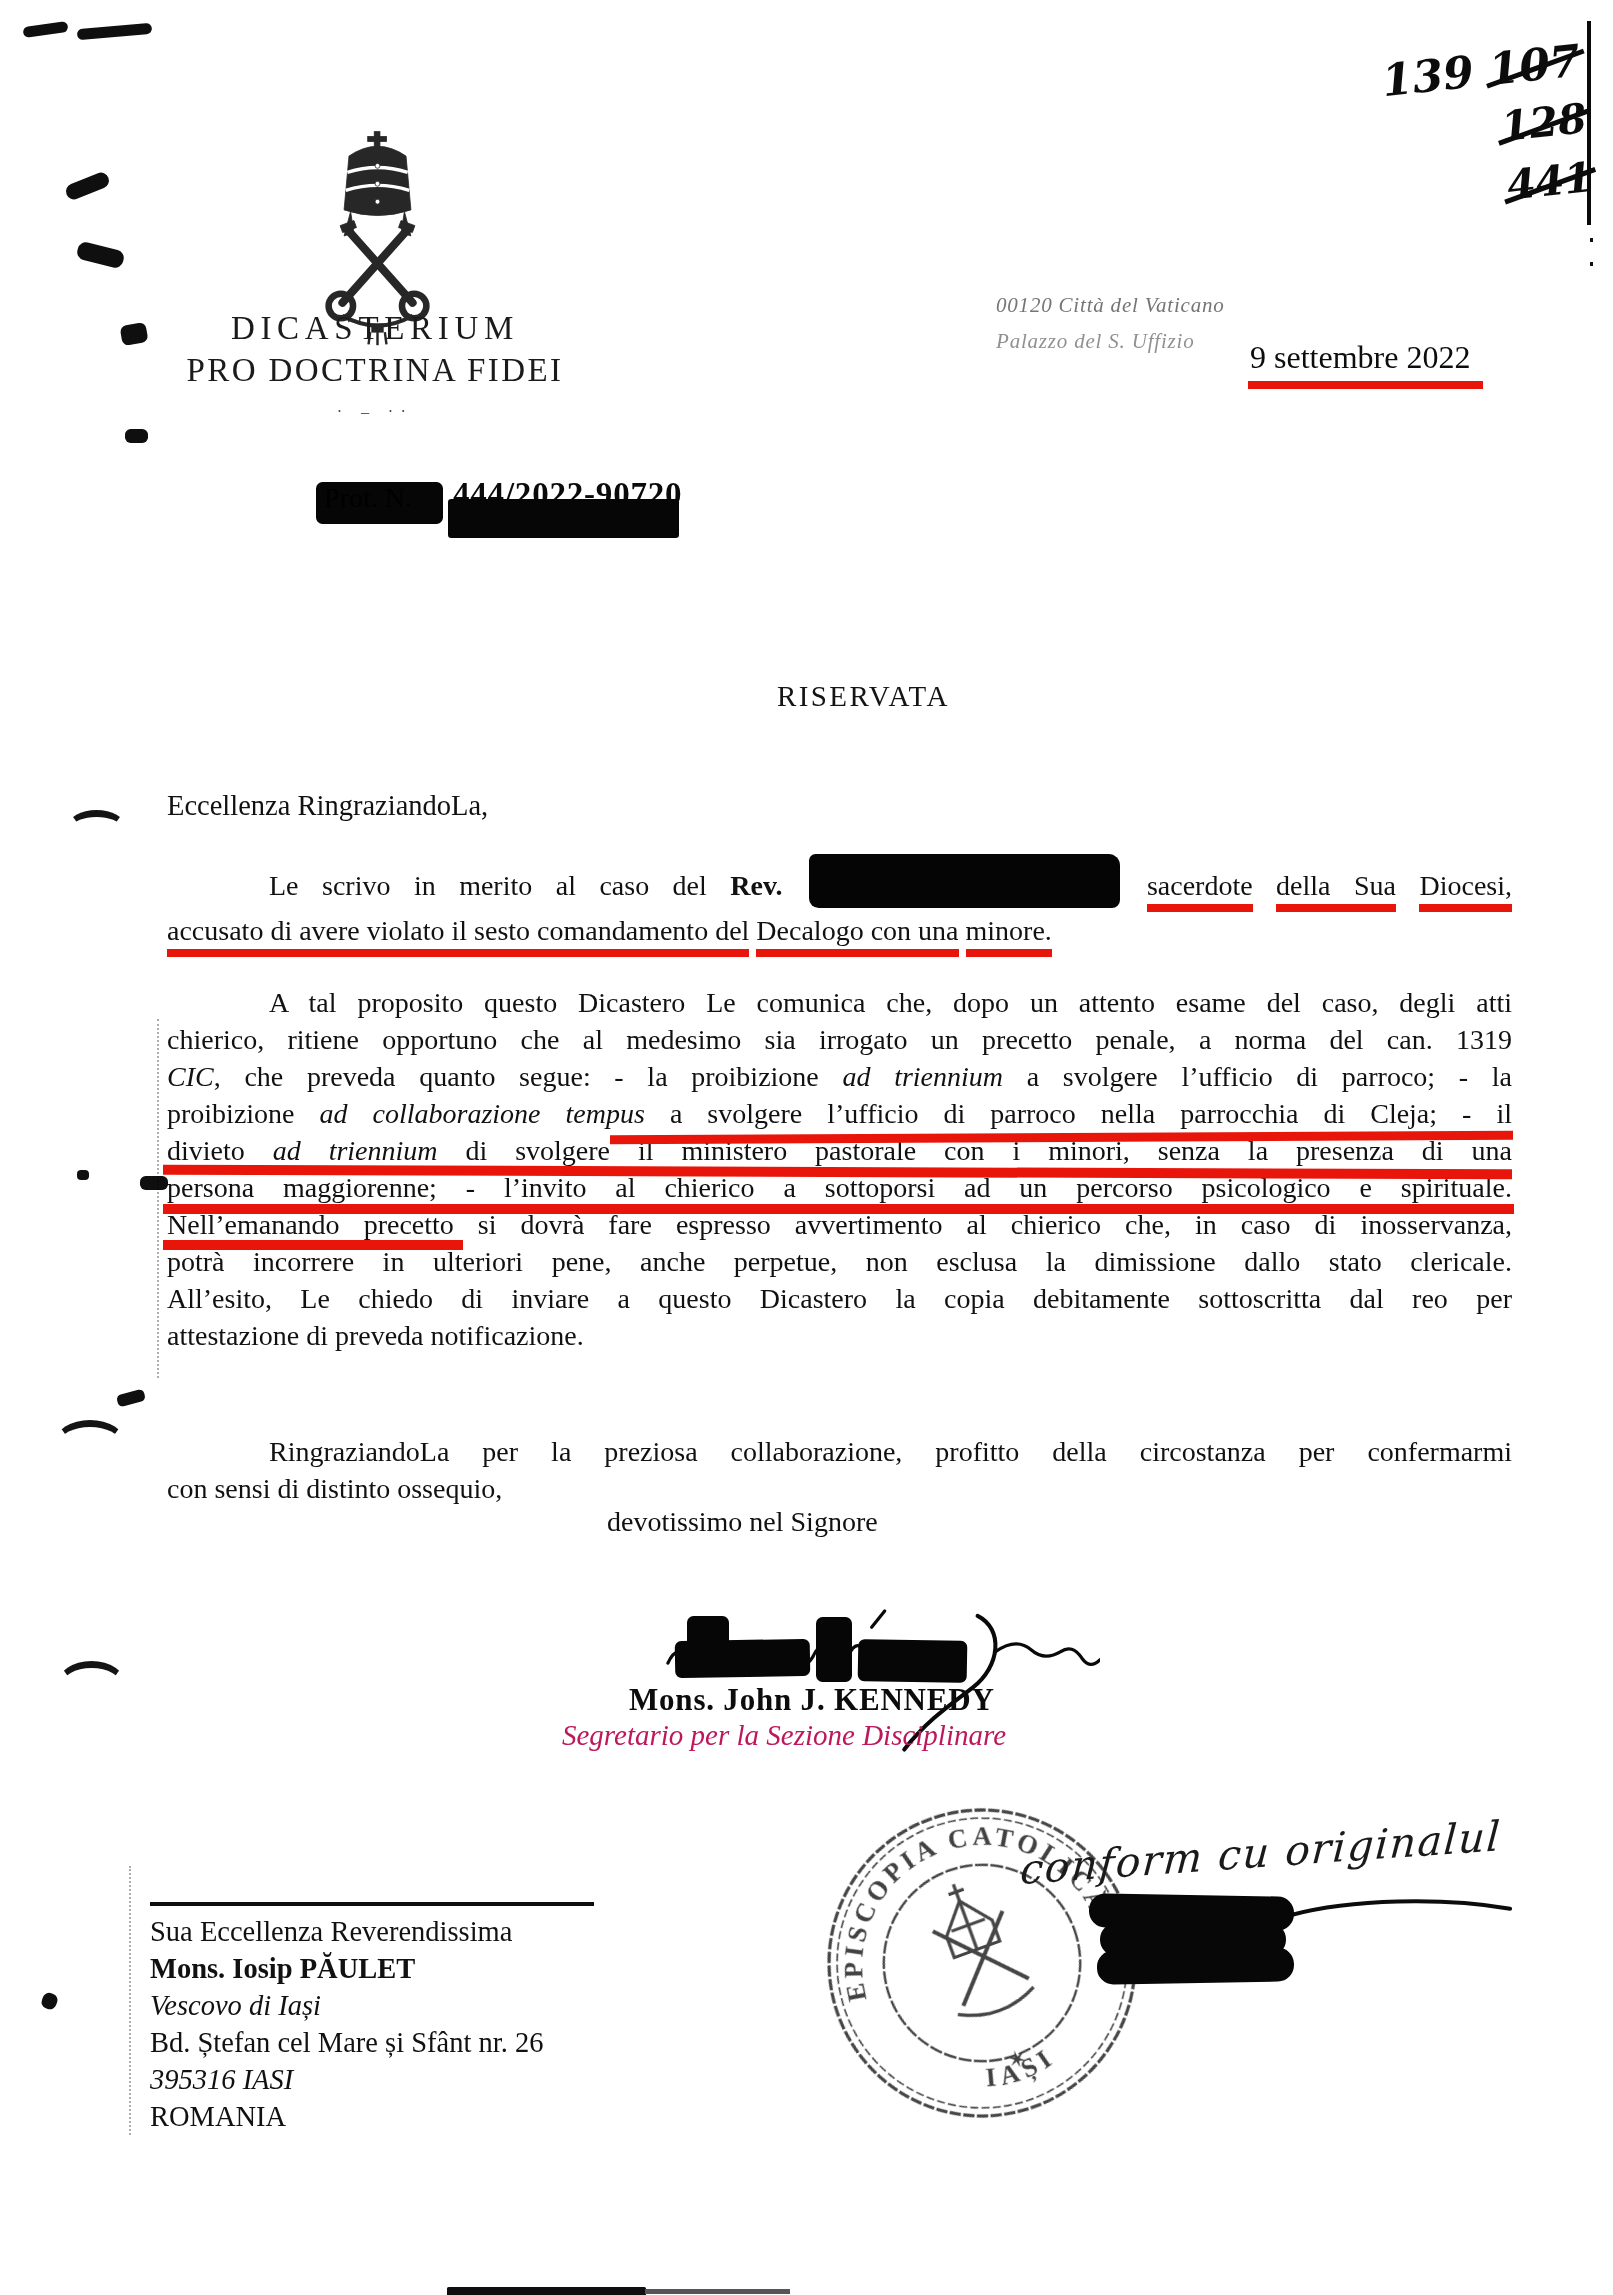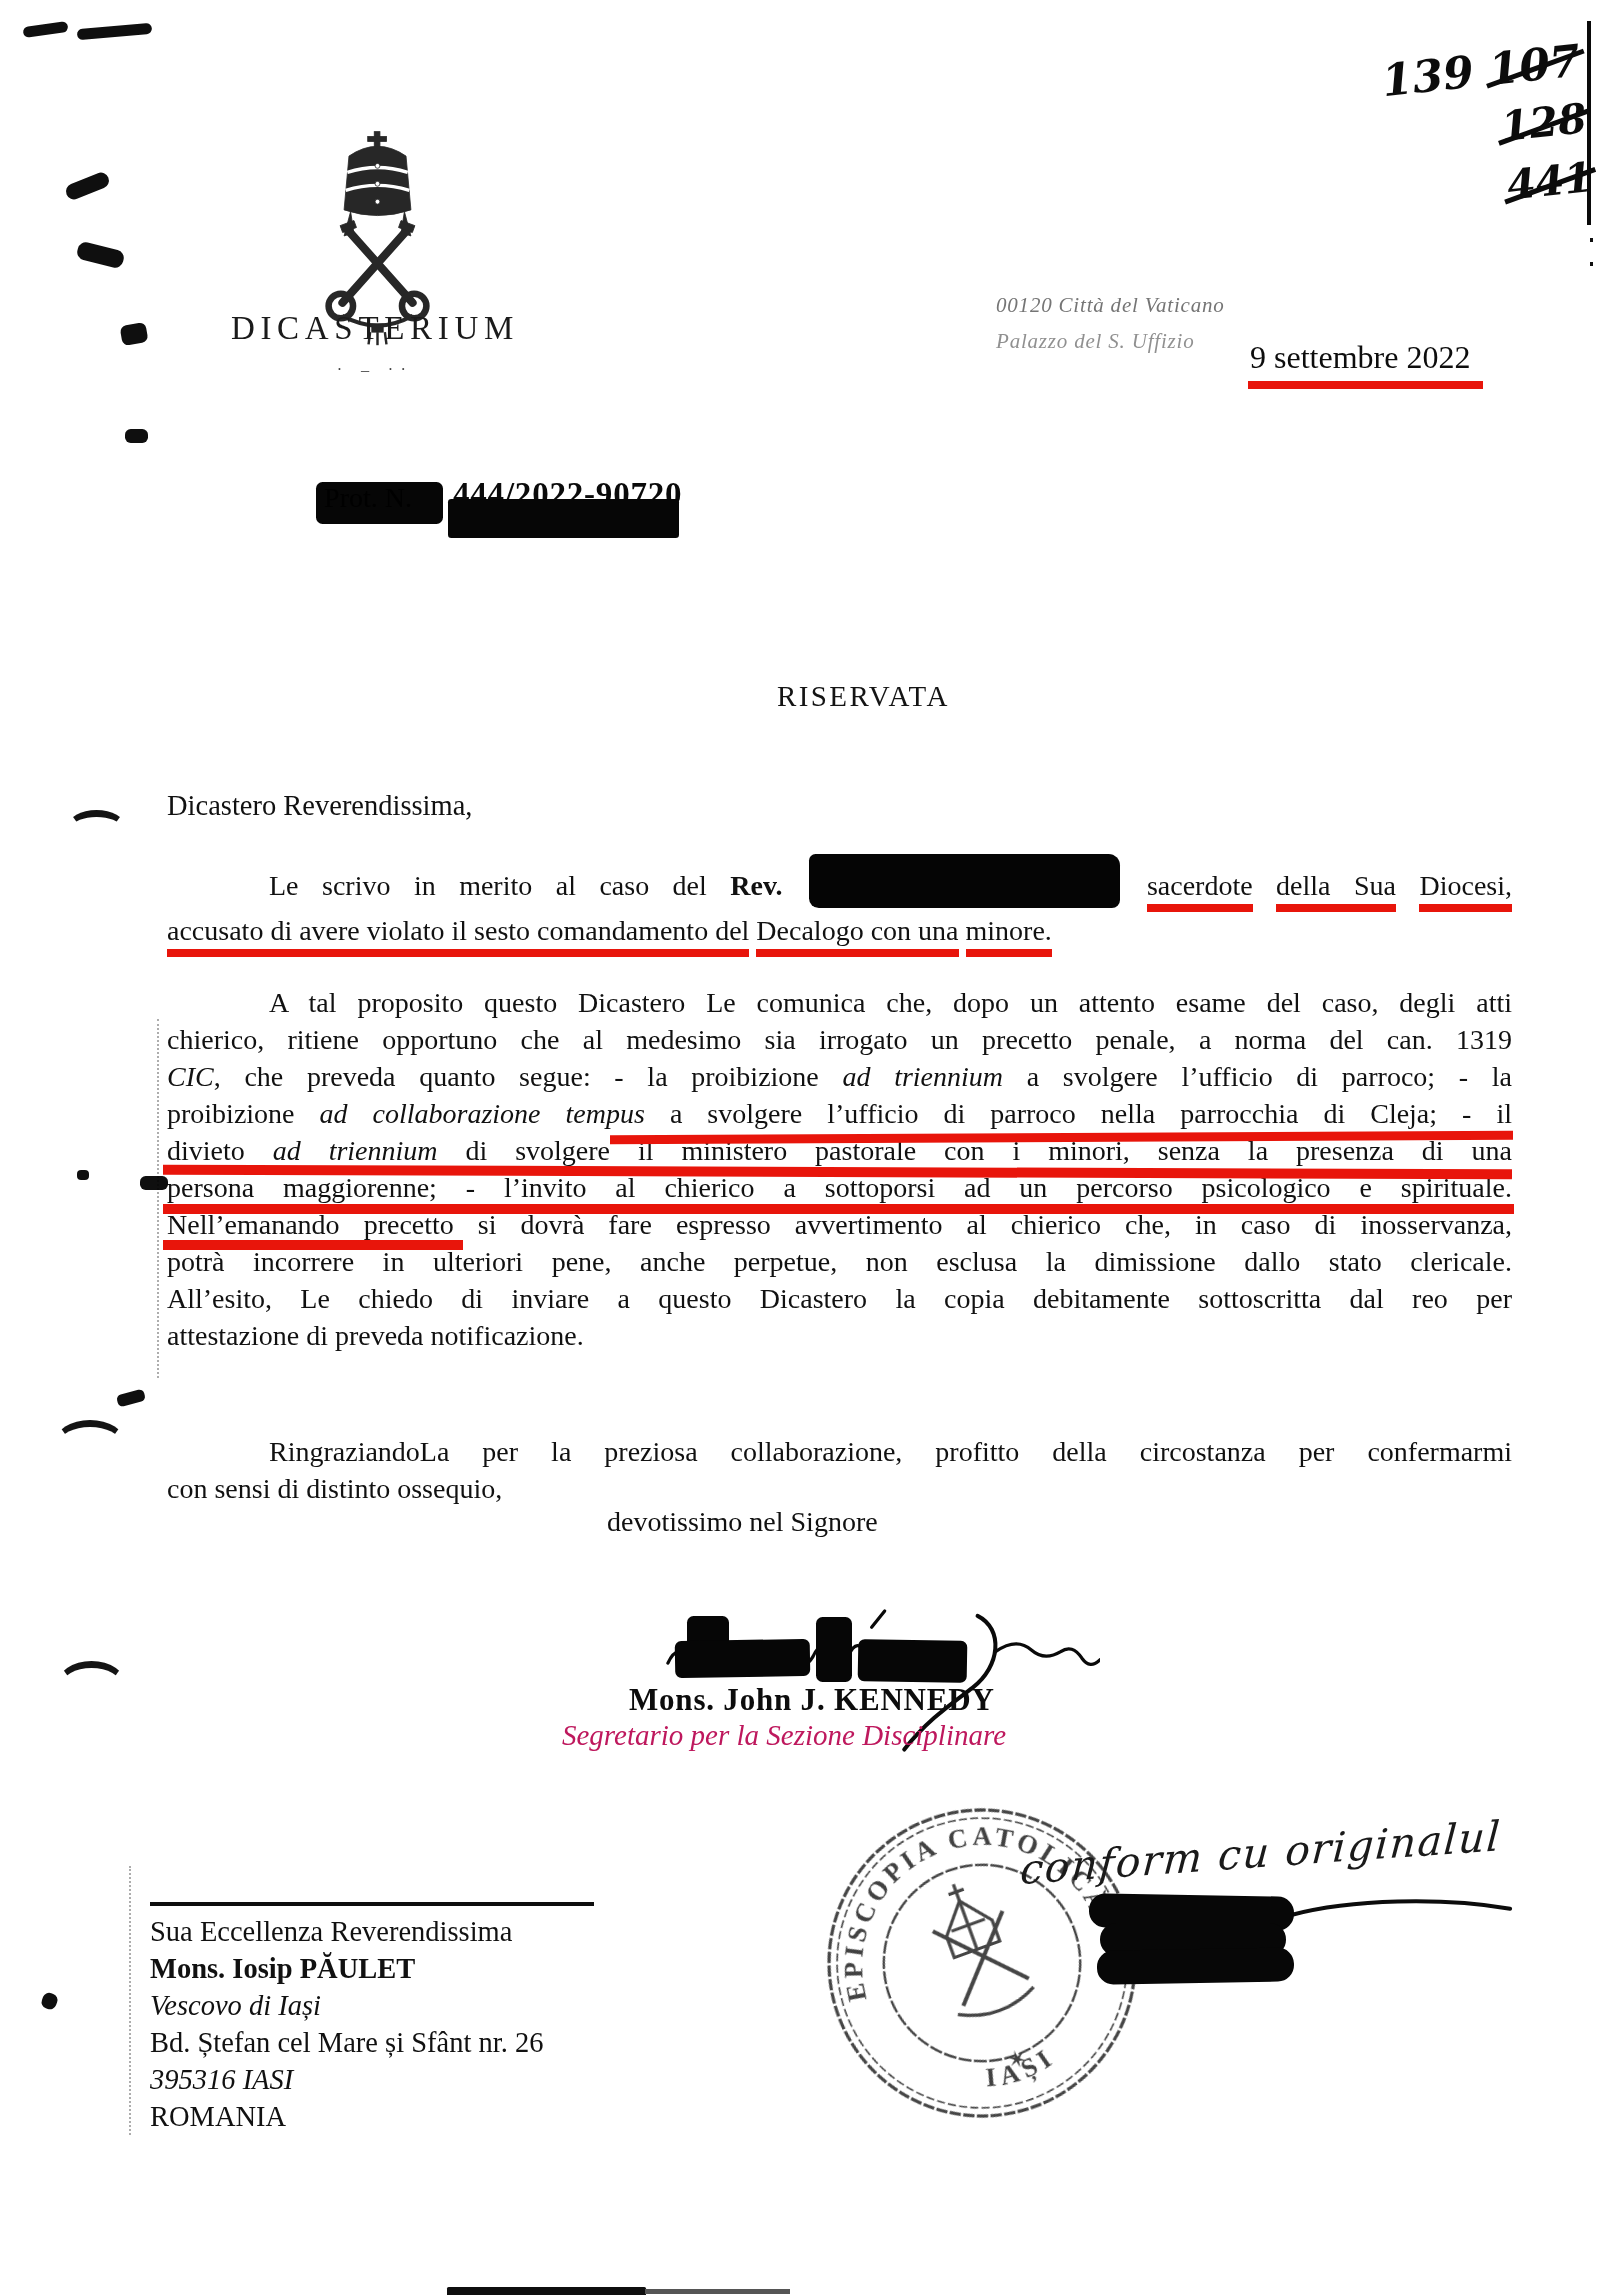--- a/index.html
+++ b/index.html
@@ -116,20 +116,21 @@
             <line x1="76" y1="248" x2="74" y2="263"></line>
             <line x1="85" y1="248" x2="85" y2="264"></line>
             <line x1="94" y1="248" x2="96" y2="263"></line>
           </g>
       </g>
     </svg>
   </div>
 
   <div class="abs lh-name">
     <div class="lh1">DICASTERIUM</div>
+    <div class="lh2">PRO DOCTRINA FIDEI</div>
     <div class="lh-dash">· – ··</div>
   </div>
 
   <div class="abs vat">
     <div>00120 Città del Vaticano</div>
     <div style="opacity:.8;">Palazzo del S. Uffizio</div>
   </div>
   <div class="abs date">9 settembre 2022</div>
   <div class="redbar" style="left:1248px;top:381px;width:235px;height:8.1px;"></div>
 
@@ -140,21 +141,21 @@
   </div>
 
   <div class="abs prot-num">444/2022-90720</div>
   <div class="blackbar" style="left:316px;top:482px;width:127px;height:42px;">
     <span class="prot-label">Prot. N.</span>
   </div>
   <div class="blackbar" style="left:448px;top:499px;width:231px;height:39px;border-radius:3.3px;"></div>
 
   <div class="abs riservata">RISERVATA</div>
 
-  <div class="abs salut">Dicastero Reverendissima,</div>
+  <div class="abs salut">Eccellenza RingraziandoLa,</div>
 
   <div class="abs bodyblock p1" style="top:854px;">
       <div class="tline ind"><span>Le scrivo in merito al caso del </span><span class="b">Rev.</span><span> </span><span class="redact-inline" style="width: 311px; height: 54px;"></span><span> </span><span class="ru">sacerdote</span><span> </span><span class="ru">della Sua</span><span> </span><span class="ru">Diocesi,</span></div>
       <div class="tline noj"><span class="ru">accusato di avere violato il sesto comandamento del</span><span> </span><span class="ru">Decalogo con una</span><span> </span><span class="ru">minore.</span></div>
     </div>
 
   <div class="abs bodyblock" style="top:984px;">
       <div class="tline ind"><span>A tal proposito questo Dicastero Le comunica che, dopo un attento esame del caso, degli atti</span></div>
       <div class="tline"><span>chierico, ritiene opportuno che al medesimo sia irrogato un precetto penale, a norma del can. 1319</span></div>
       <div class="tline"><span class="i">CIC</span><span>, che preveda quanto segue: - la proibizione </span><span class="i">ad triennium</span><span> a svolgere l’ufficio di parroco; - la</span></div>

